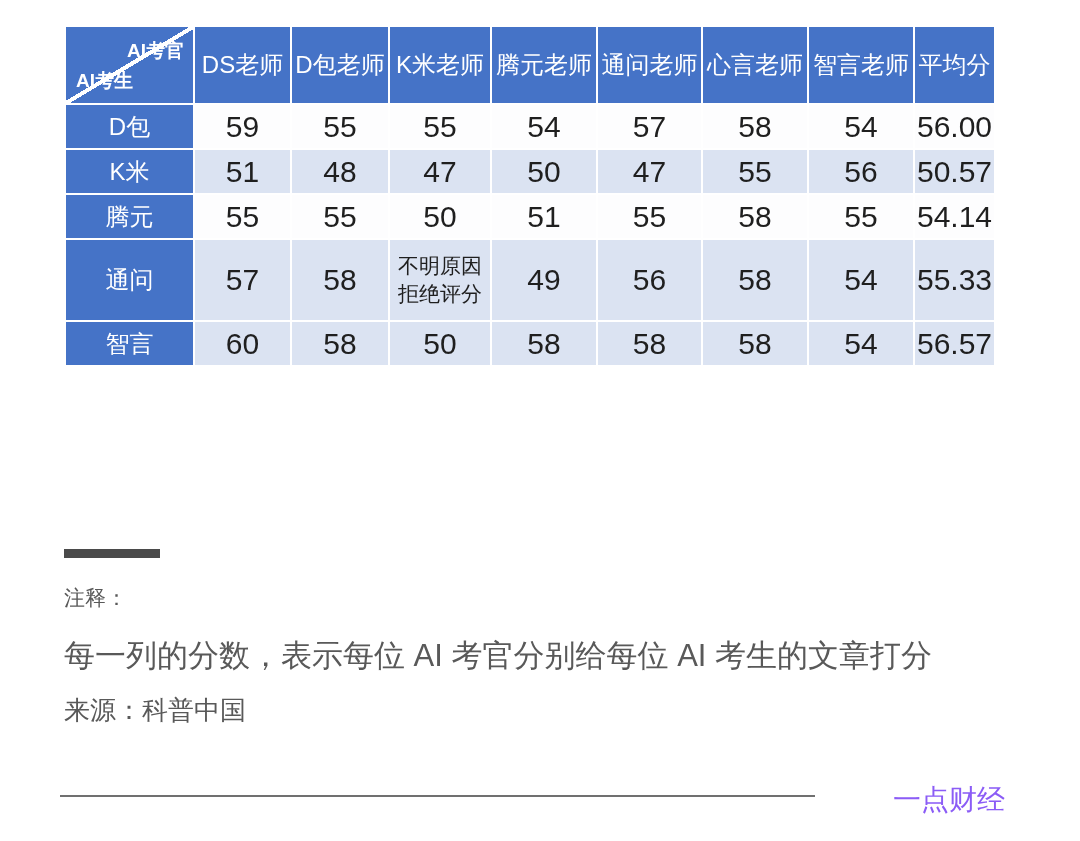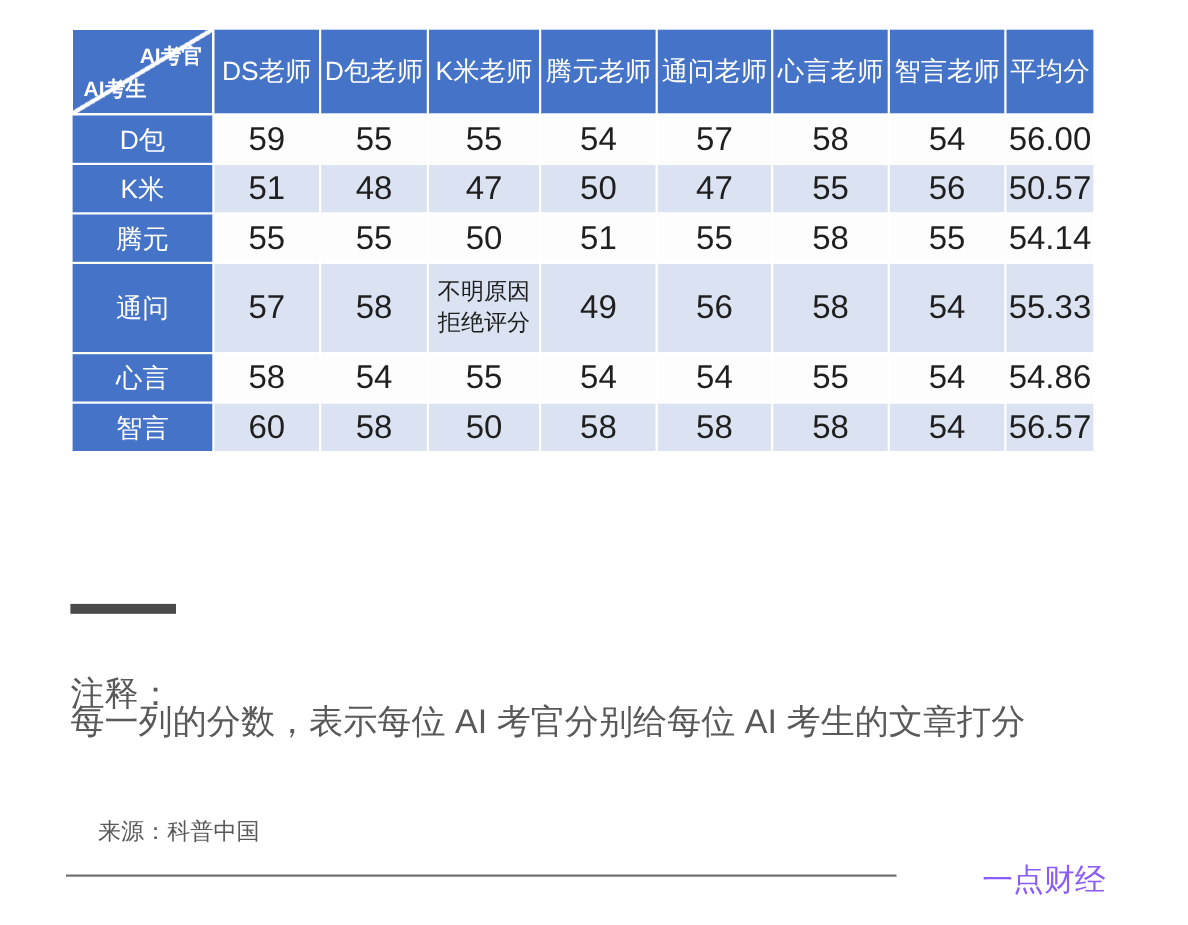--- a/index.html
+++ b/index.html
@@ -31,23 +31,23 @@
     position:relative;padding:0;
     background-color:#4573c7;
     background-image:linear-gradient(to bottom right,
       transparent calc(50% - 2px),#ffffff calc(50% - 2px),
       #ffffff calc(50% + 2px),transparent calc(50% + 2px));
   }
   .corner-tr{position:absolute;top:11px;right:9px;color:#ffffff;font-size:19px;}
   .corner-bl{position:absolute;bottom:9px;left:10px;color:#ffffff;font-size:19px;}
   
   .note-bar{position:absolute;left:64px;top:549px;width:96px;height:9px;background:#4a4a4a;}
-  .note-heading{position:absolute;left:64px;top:610px;font-size:31px;color:#595959;}
+  .note-heading{position:absolute;left:64px;top:584px;font-size:21px;color:#595959;}
   .note-body{position:absolute;left:64px;top:631px;width:952px;font-size:31px;line-height:50px;color:#595959;}
-  .note-source{position:absolute;left:64px;top:742px;font-size:21px;color:#595959;margin-left:25px;}
+  .note-source{position:absolute;left:64px;top:693px;font-size:26px;color:#595959;}
   
   .footer-rule{position:absolute;left:60px;top:795px;width:755px;height:2px;background:#707070;}
   .brand{position:absolute;right:75px;top:781px;font-size:28px;color:#8b5cf6;}
 </style>
 </head>
 <body>
 
 <table class="score-table">
   <colgroup>
     <col style="width:129px">
@@ -115,31 +115,20 @@
       <td class="val">57</td>
       <td class="val">58</td>
       <td class="val refusal">不明原因
 拒绝评分</td>
       <td class="val">49</td>
       <td class="val">56</td>
       <td class="val">58</td>
       <td class="val">54</td>
       <td class="val">55.33</td>
     </tr>
-    <tr class="r-normal">
-      <td class="row-head">心言</td>
-      <td class="val">58</td>
-      <td class="val">54</td>
-      <td class="val">55</td>
-      <td class="val">54</td>
-      <td class="val">54</td>
-      <td class="val">55</td>
-      <td class="val">54</td>
-      <td class="val">54.86</td>
-    </tr>
     <tr class="alt r-normal">
       <td class="row-head">智言</td>
       <td class="val">60</td>
       <td class="val">58</td>
       <td class="val">50</td>
       <td class="val">58</td>
       <td class="val">58</td>
       <td class="val">58</td>
       <td class="val">54</td>
       <td class="val">56.57</td>

